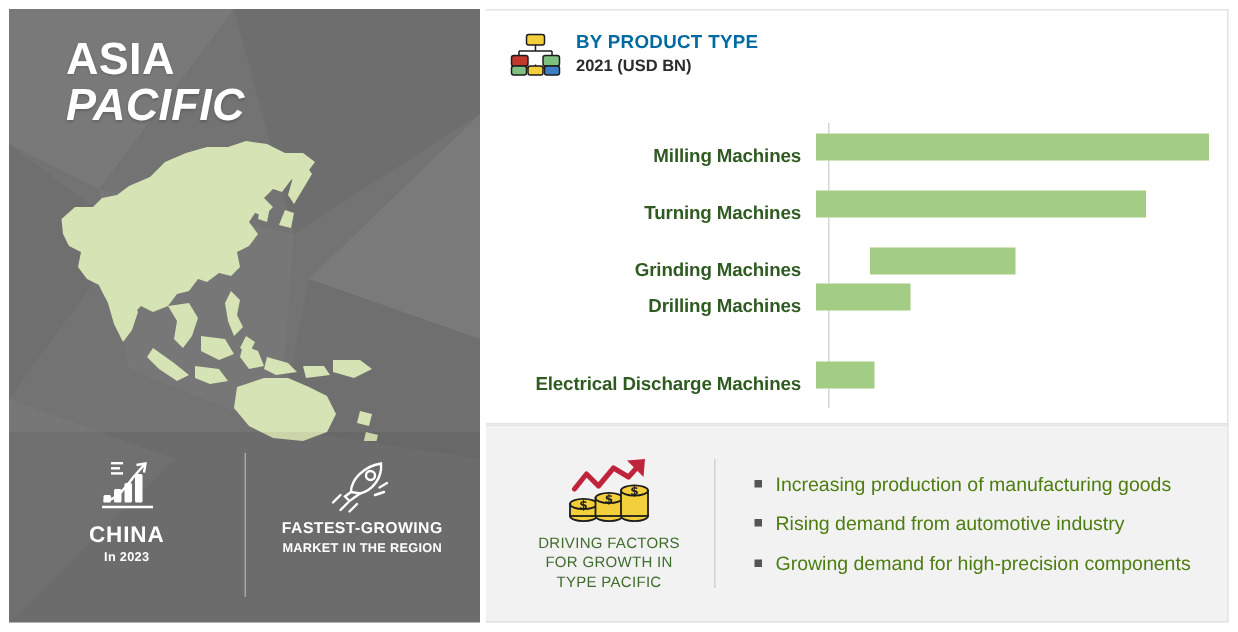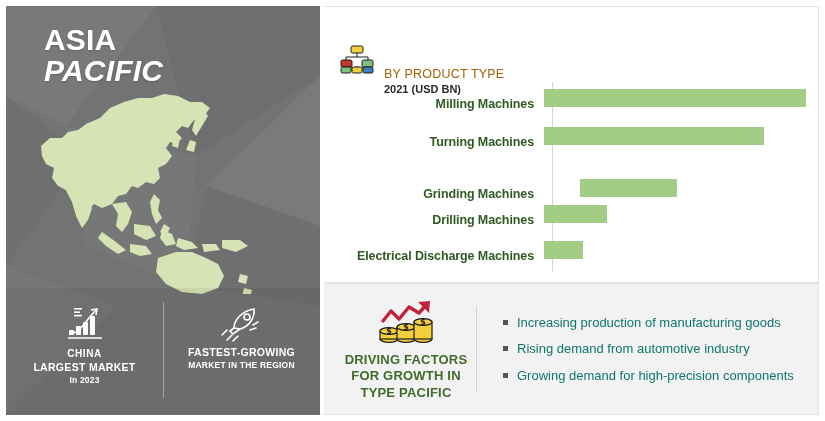--- a/index.html
+++ b/index.html
@@ -78,21 +78,21 @@
     position: absolute;
     left: 50%;
     top: 14px;
     width: 1px;
     height: 96px;
     background: rgba(255,255,255,0.40);
   }
   .stat-icon { height: 42px; display: flex; align-items: center; justify-content: center; }
   .stat-icon svg { display: block; }
   .stat-name {
-    font-size: 10px;
+    font-size: 15px;
     font-weight: bold;
     letter-spacing: 0.6px;
     margin-top: 4px;
   }
   .stat-sub {
     font-size: 10.5px;
     font-weight: bold;
     letter-spacing: 0.3px;
     line-height: 1.25;
     margin-top: 2px;
@@ -120,26 +120,25 @@
   .chart-header {
     position: absolute;
     left: 16px;
     top: 14px;
     display: flex;
     align-items: center;
     gap: 10px;
   }
   .chart-header .hdr-icon svg { display: block; }
   .chart-title {
-    color: #a16207;
+    color: #0369a1;
     font-size: 12.5px;
-    font-weight: normal;
+    font-weight: bold;
     letter-spacing: 0.2px;
     line-height: 1.15;
-    margin-top: 46px;
   }
   .chart-subtitle {
     color: #2b2b2b;
     font-size: 11px;
     font-weight: bold;
     line-height: 1.3;
     margin-top: 1px;
   }
 
   .plot {
@@ -205,41 +204,41 @@
   .factors-brand {
     width: 150px;
     padding-left: 14px;
     text-align: center;
     flex: none;
   }
   .factors-brand .fi { height: 50px; display:flex; align-items:center; justify-content:center; }
   .factors-brand .fi svg { display: block; }
   .factors-caption {
     color: #3f6b2b;
-    font-size: 13px;
-    font-weight: bold;
+    font-size: 10px;
+    font-weight: normal;
     line-height: 1.28;
     letter-spacing: 0.2px;
     margin-top: 5px;
   }
   .factors-divider {
     width: 1px;
     height: 86px;
     background: #d2d2d2;
     flex: none;
     margin-left: 2px;
   }
   .bullets {
     flex: 1;
     padding-left: 26px;
     padding-right: 14px;
   }
   .bullet {
     position: relative;
-    color: #0f766e;
+    color: #4d7c0f;
     font-size: 13px;
     line-height: 1.32;
     padding-left: 14px;
     margin-bottom: 9px;
   }
   .bullet:last-child { margin-bottom: 0; }
   .bullet::before {
     content: "";
     position: absolute;
     left: 0;
@@ -337,21 +336,20 @@
               <rect x="13" y="22" width="5" height="9" rx="1"></rect>
               <rect x="20" y="18" width="5" height="13" rx="1"></rect>
               <rect x="27" y="12" width="5" height="19" rx="1"></rect>
               <rect x="11" y="4" width="8" height="1.6"></rect>
               <rect x="11" y="7.4" width="6" height="1.6"></rect>
               <rect x="11" y="10.8" width="8" height="1.6"></rect>
             </g>
           </svg>
         </div>
         <div class="stat-name">CHINA</div>
-        <div class="stat-sub">LARGEST MARKET</div>
         <div class="stat-sub2">In 2023</div>
       </div>
 
       <div class="stat">
         <div class="stat-icon">
           <svg width="44" height="38" viewBox="0 0 44 38" aria-hidden="true">
             <g fill="none" stroke="#ffffff" stroke-width="1.6" stroke-linecap="round">
               <path d="M14,24 C14,16 22,7 34,5 C35,15 28,23 20,25 Z"></path>
               <circle cx="27" cy="13" r="3"></circle>
               <path d="M14,24 L10,27 L13,30 L20,25"></path>
@@ -403,28 +401,28 @@
         </div>
       </div>
 
       <div class="bar-row" style="top:38px;justify-content:center;">
         <div class="bar-label">Turning Machines</div>
         <div class="bar-track">
           <div class="bar" title="Turning Machines: 84" style="width: 220.08px; background: rgb(163, 205, 132);"></div>
         </div>
       </div>
 
-      <div class="bar-row" style="top:90px;gap:36px;">
+      <div class="bar-row" style="top:76px;gap:36px;">
         <div class="bar-label">Grinding Machines</div>
         <div class="bar-track">
           <div class="bar" title="Grinding Machines: 37" style="width: 96.94px; background: rgb(163, 205, 132);"></div>
         </div>
       </div>
 
-      <div class="bar-row" style="top:116px;">
+      <div class="bar-row" style="top:100px;">
         <div class="bar-label">Drilling Machines</div>
         <div class="bar-track">
           <div class="bar" title="Drilling Machines: 24" style="width: 62.88px; background: rgb(163, 205, 132);"></div>
         </div>
       </div>
 
       <div class="bar-row" style="top:152px;">
         <div class="bar-label">Electrical Discharge Machines</div>
         <div class="bar-track">
           <div class="bar" title="Electrical Discharge Machines: 15" style="width: 39.3px; background: rgb(163, 205, 132);"></div>

